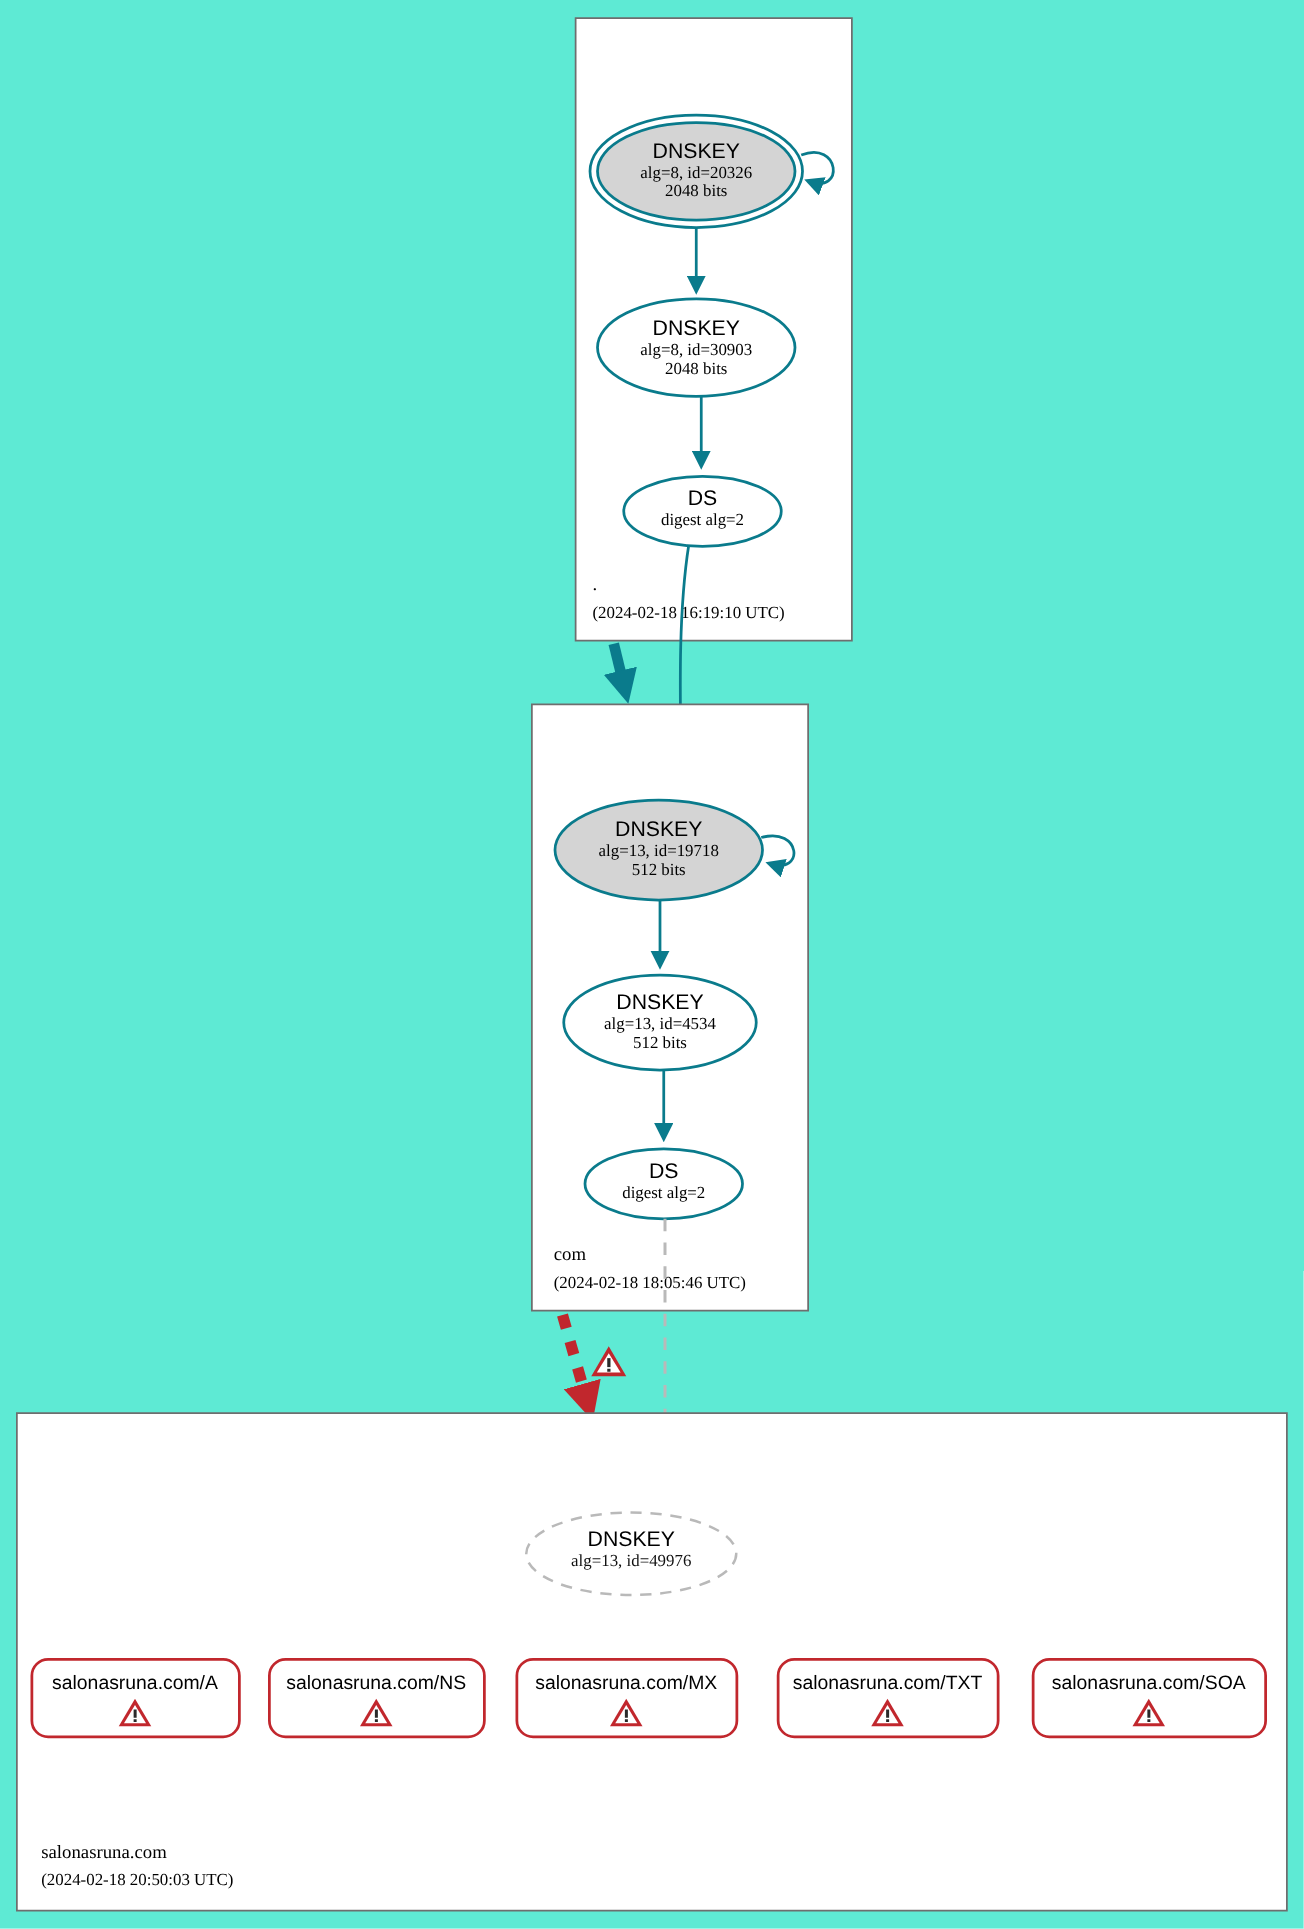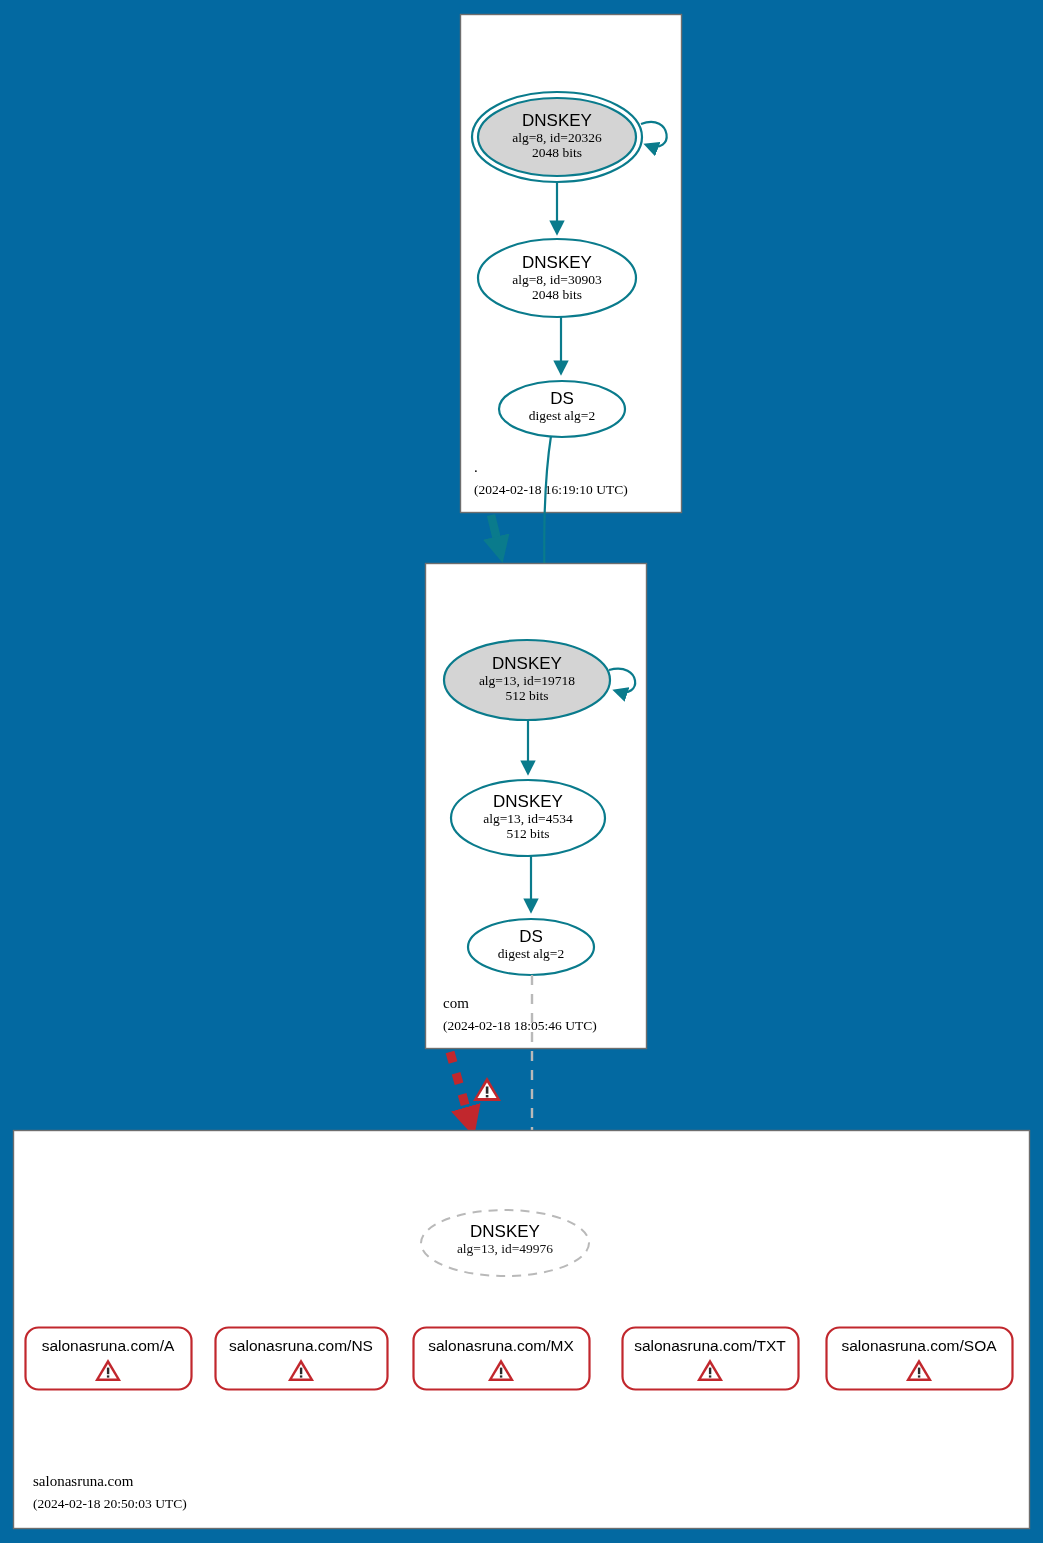--- a/index.html
+++ b/index.html
@@ -4,21 +4,21 @@
 <style>
   html, body {
     margin: 0;
     padding: 0;
     background: #ffffff;
   }
   #stage {
     position: relative;
     width: 1043px;
     height: 1543px;
-    background: #0369a1;
+    background: #5eead4;
     font-family: "Liberation Sans", sans-serif;
     overflow: hidden;
   }
   svg#graph {
     position: absolute;
     left: 0;
     top: 0;
     width: 1043px;
     height: 1543px;
   }

